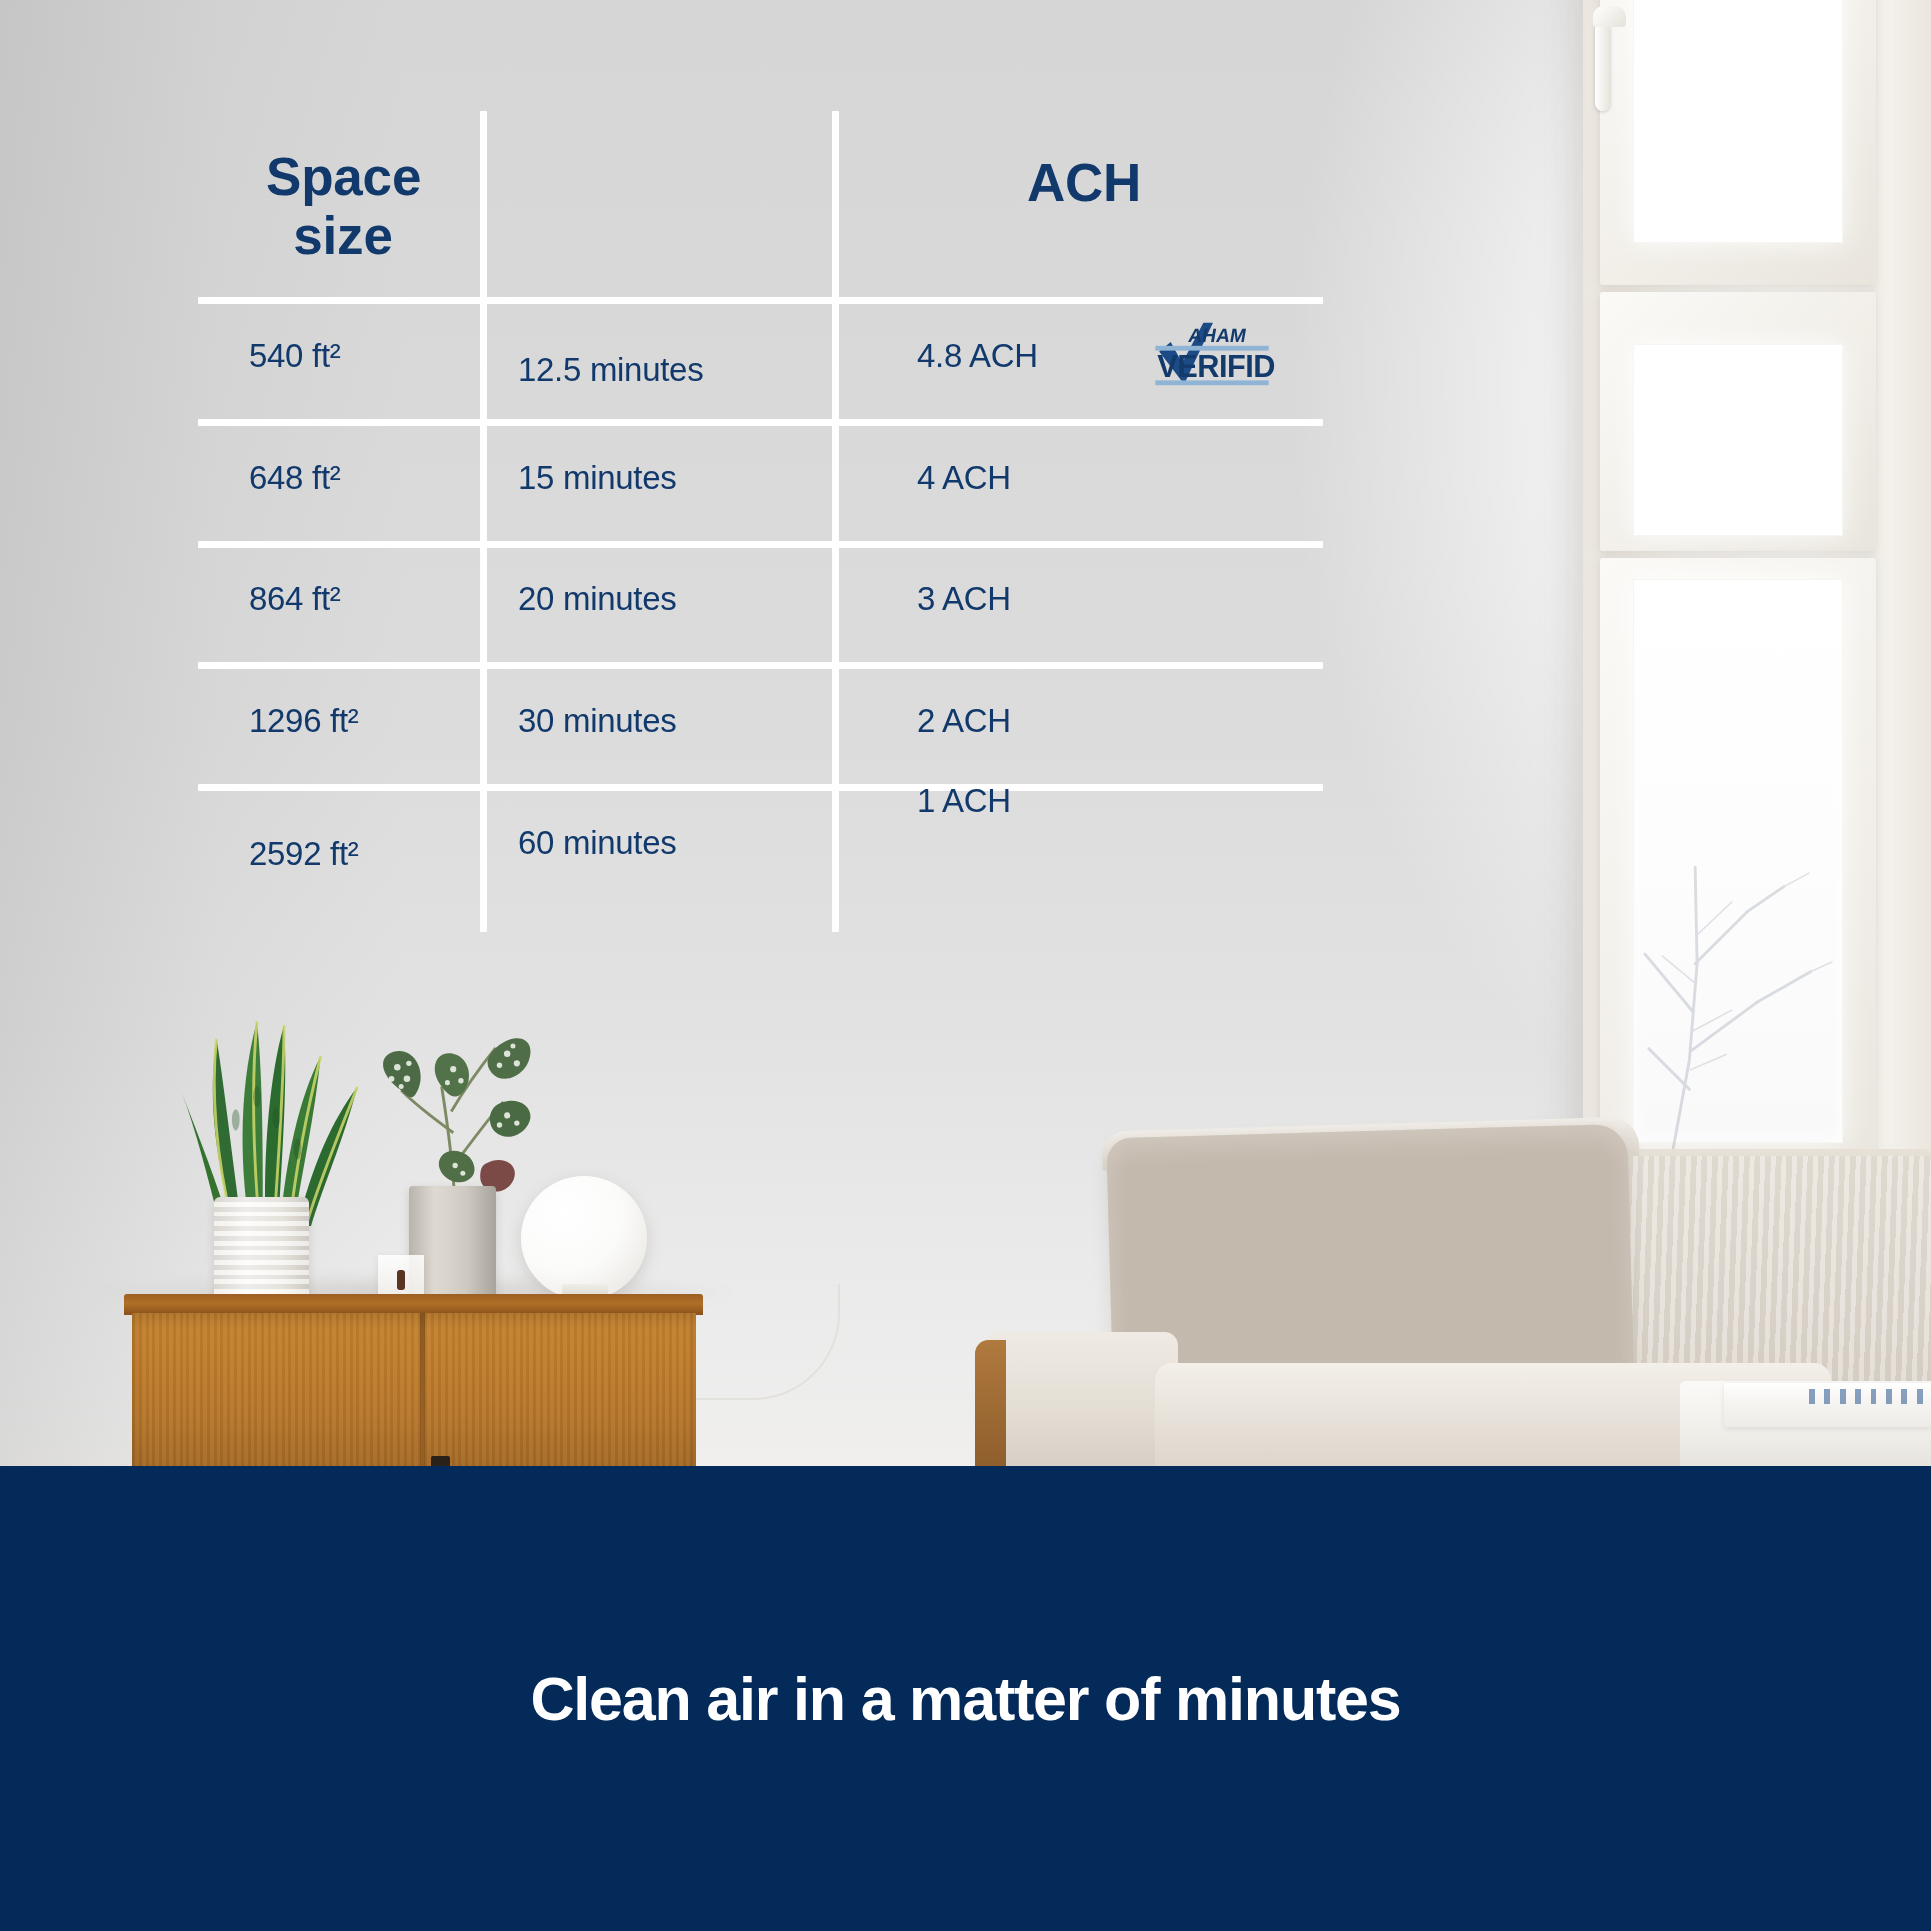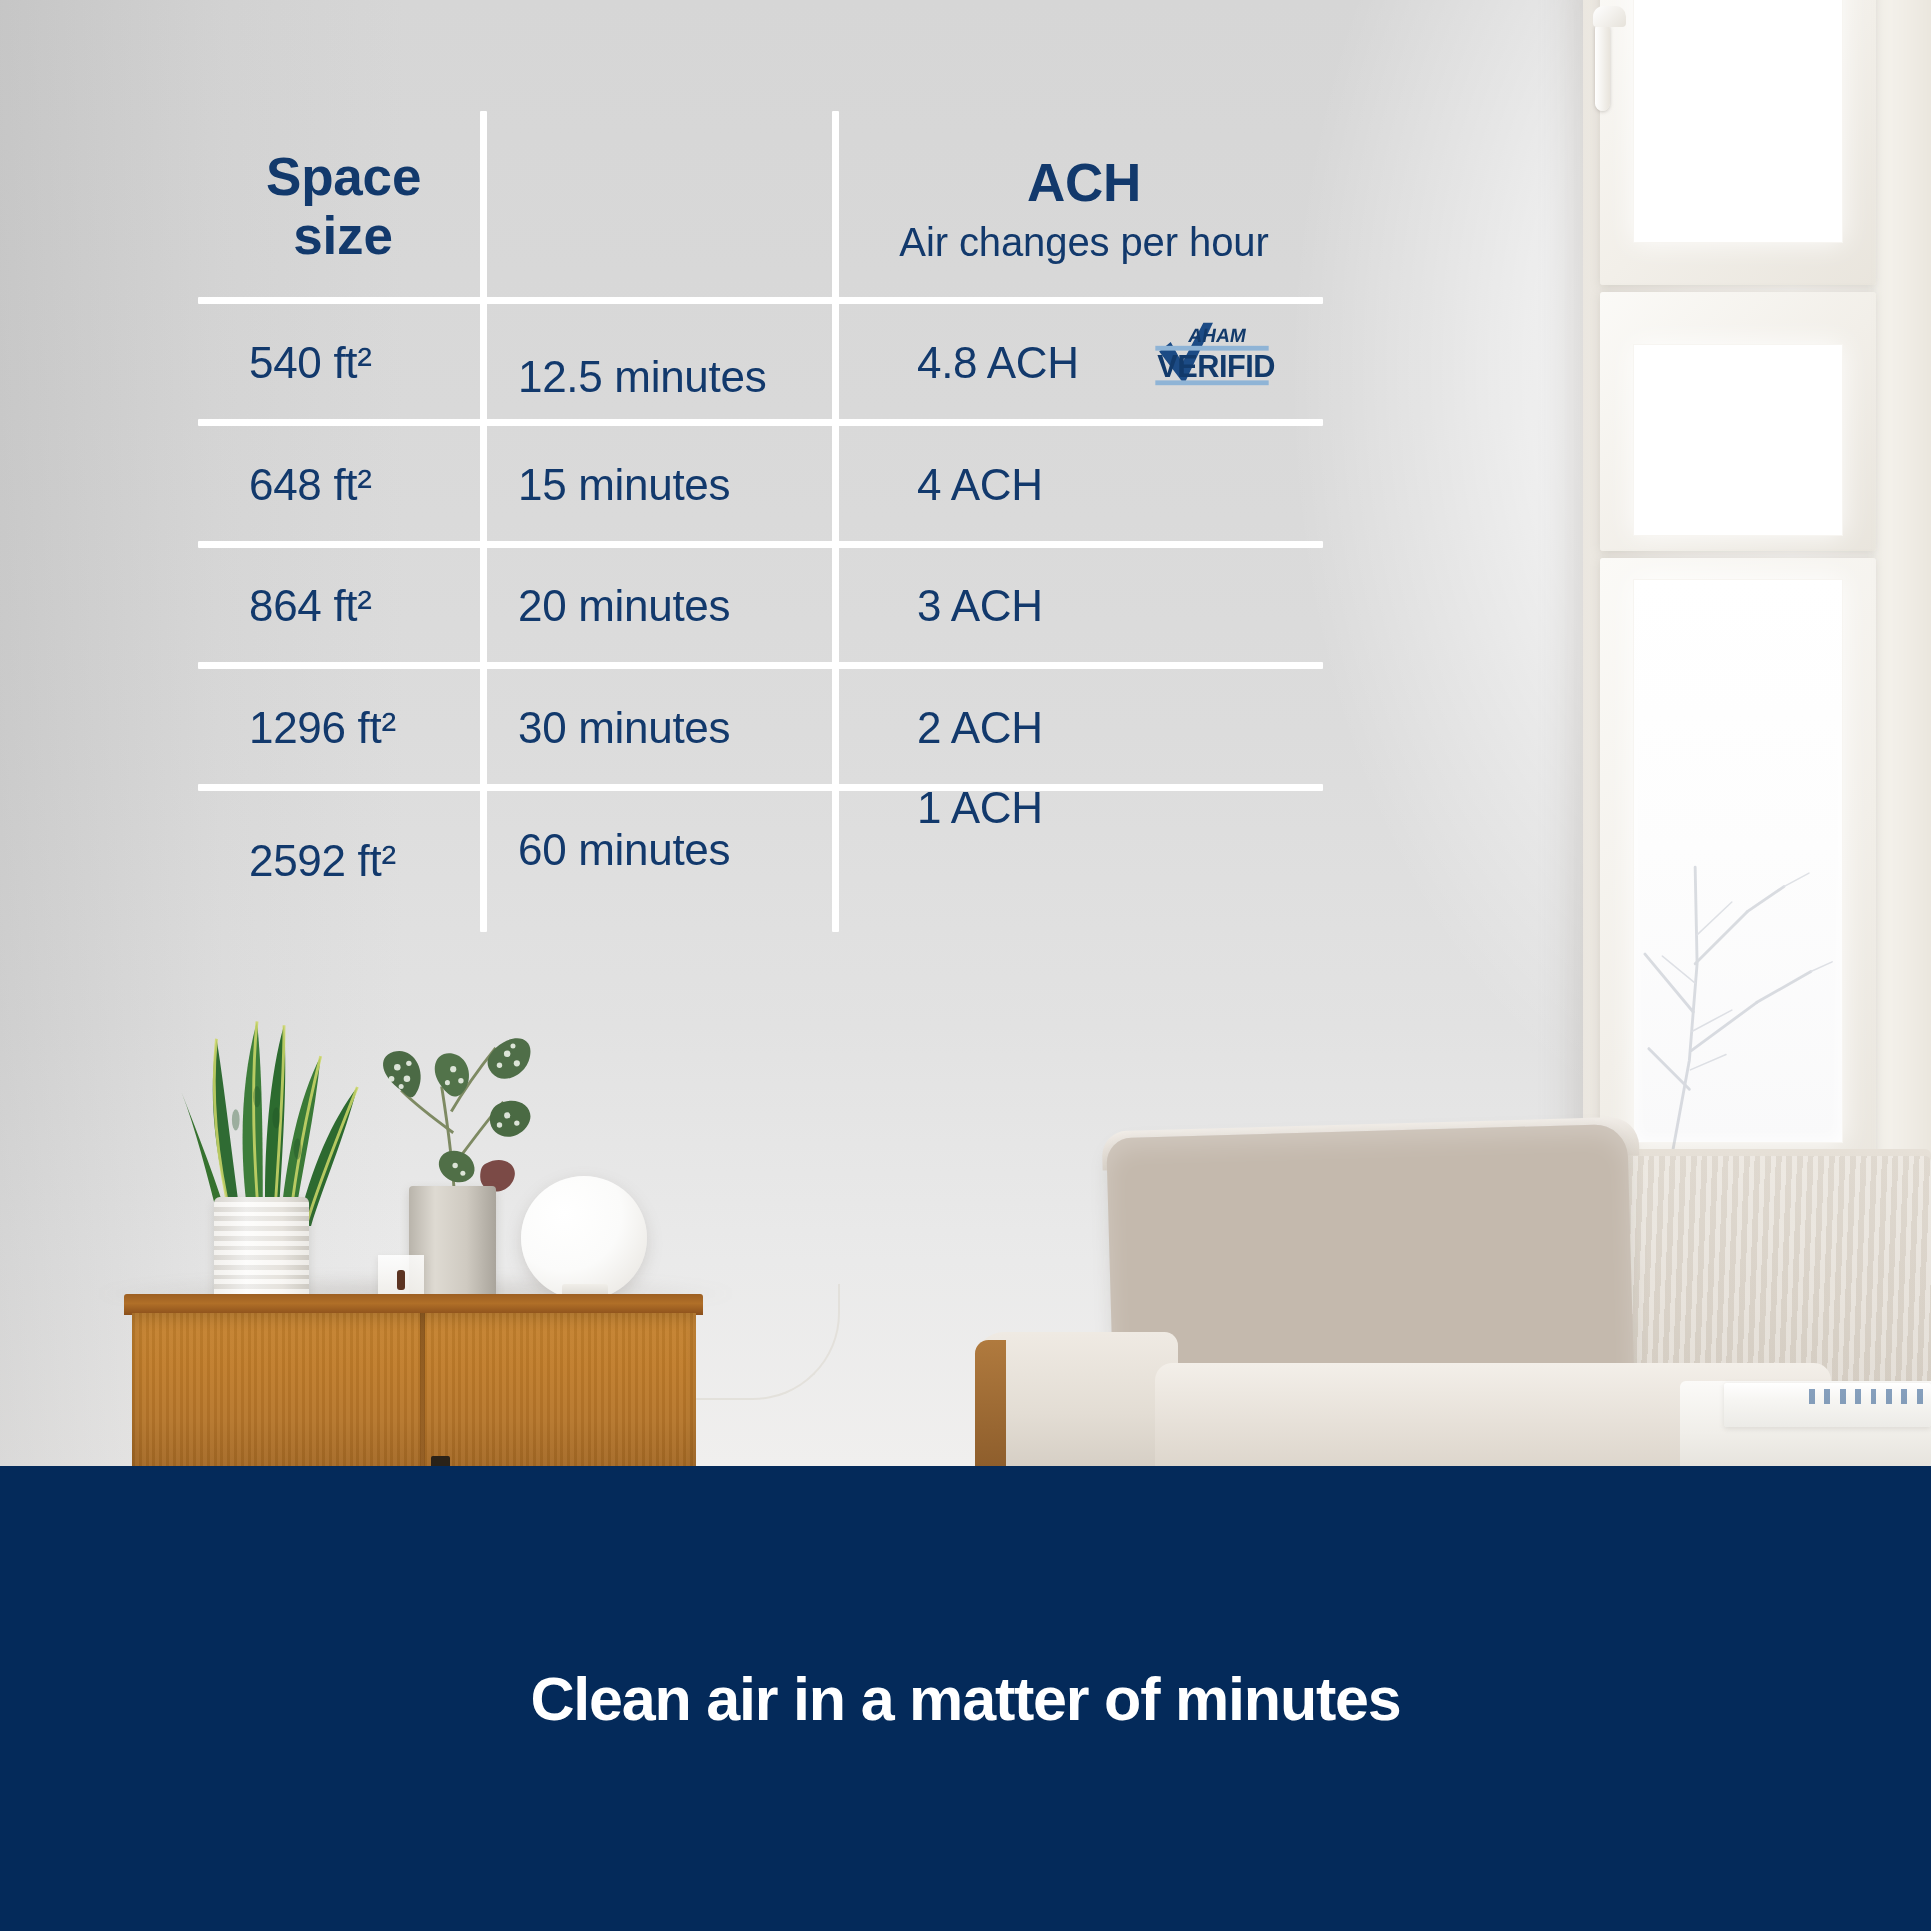--- a/index.html
+++ b/index.html
@@ -223,21 +223,21 @@
     position:absolute;
     color:#12396c;
     line-height:1.12;
   }
   .hdr-main {
     font-size:53px; font-weight:700; letter-spacing:-0.2px;
   }
   .hdr-sub {
     font-size:40px; font-weight:400; letter-spacing:-0.1px;
   }
-  .body-cell { font-size:44px; font-weight:400; letter-spacing:-0.3px; }
+  .body-cell { font-size:33px; font-weight:400; letter-spacing:-0.3px; }
 
   
   .aham {
     position:absolute; left:1149px; top:317px; width:126px; height:73px;
   }
 
   
   .banner {
     position:absolute; left:0; top:1466px; width:1931px; height:465px;
     background:#042a5a;
@@ -400,21 +400,20 @@
   <div class="rule" style="top:784px;"></div>
 
   <div class="cell hdr-main" style="left:266px; top:147px; text-align:center; width:154px;">
     <div>Space</div>
     <div>size</div>
   </div>
 
 
   <div class="cell" style="left:886px; top:153px; width:396px; text-align:center;">
     <div class="hdr-main">ACH</div>
-    <div class="hdr-sub" style="margin-top:7.7px;">Air changes per hour</div>
   </div>
 
   <div class="cell body-cell" style="left:249px; top:338px;">540 ft²</div>
   <div class="cell body-cell" style="left:518px; top:352px;">12.5 minutes</div>
   <div class="cell body-cell" style="left:917px; top:338px;">4.8 ACH</div>
 
   <svg class="aham" viewBox="0 0 130 76">
     <path d="M10 36 L22 26 L34 48 L56 6 L66 6 L36 70 Z" fill="#1c4b85"></path>
     <rect x="6" y="30" width="118" height="5" fill="#8fb4d6"></rect>
     <rect x="6" y="66" width="118" height="5" fill="#8fb4d6"></rect>

